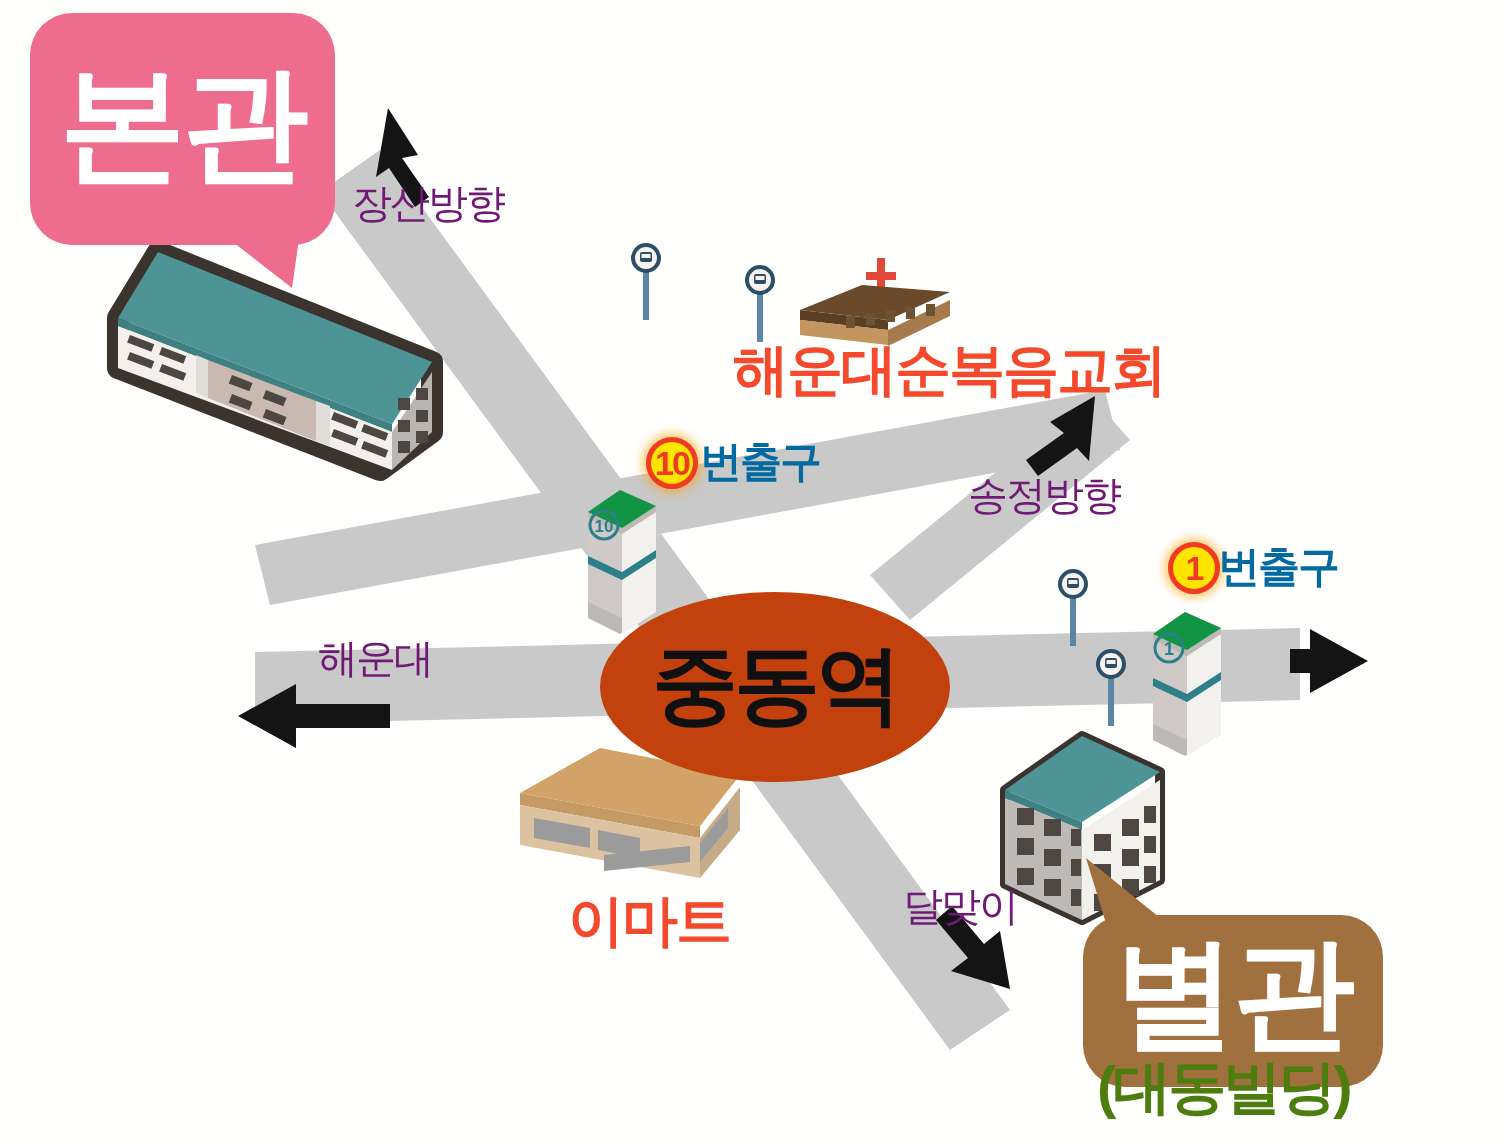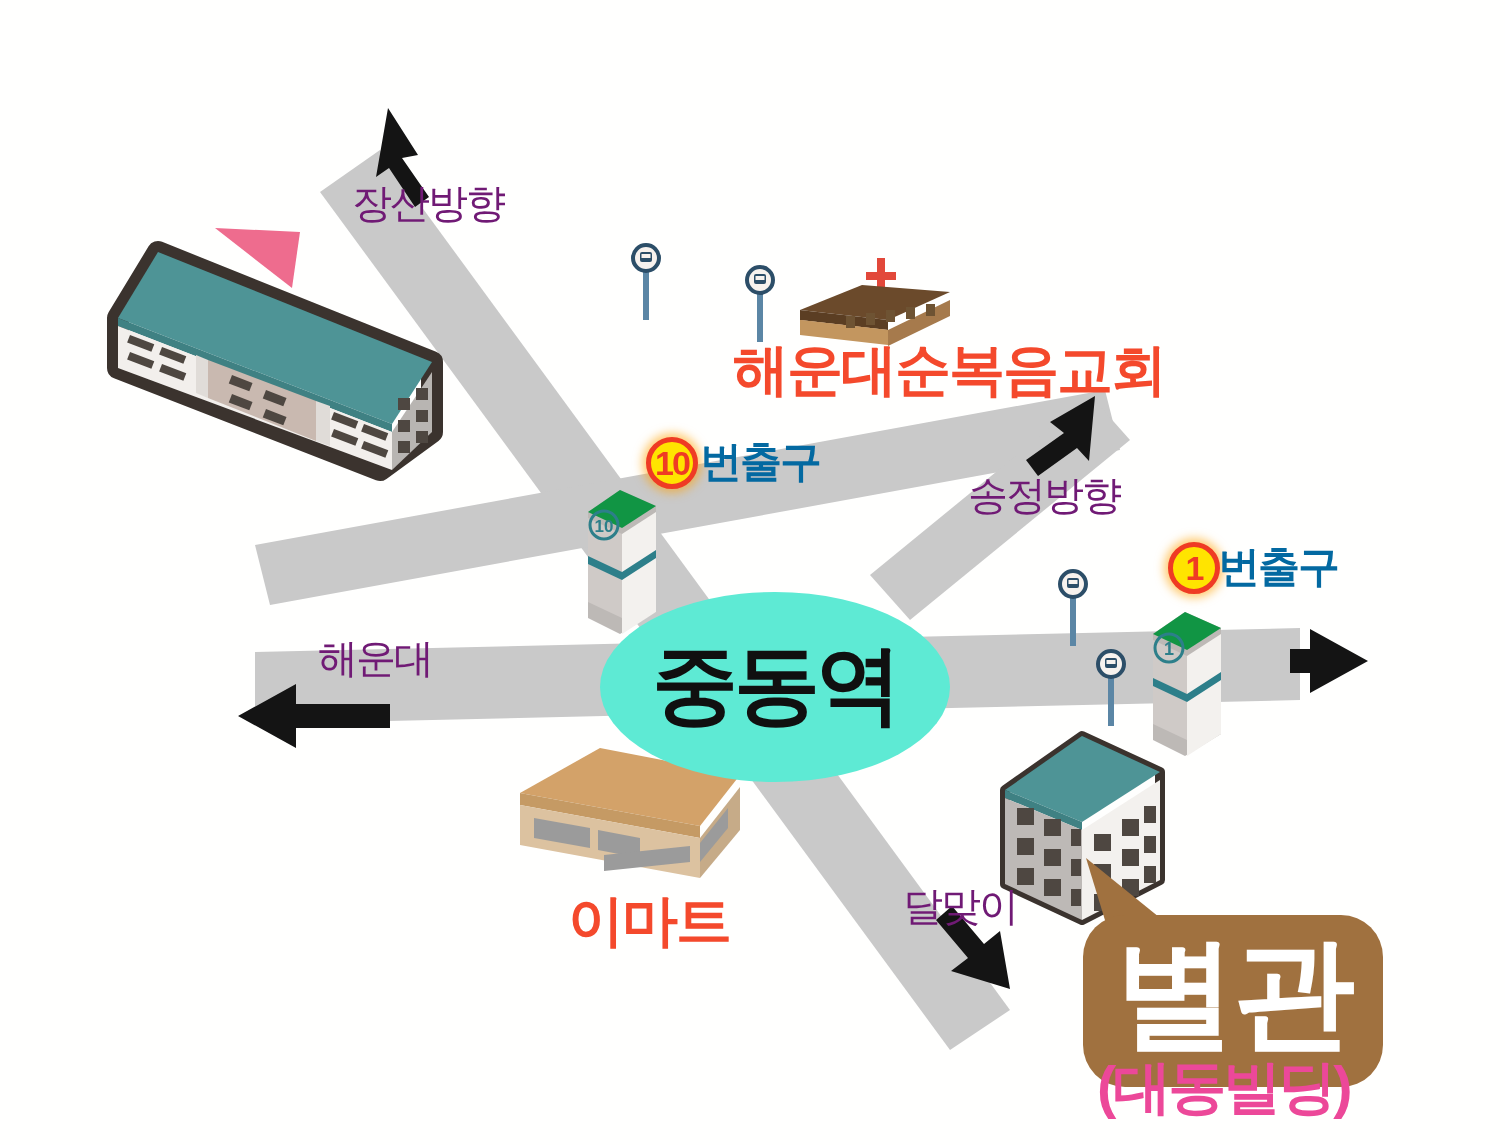--- a/index.html
+++ b/index.html
@@ -62,21 +62,21 @@
     font-size:34px;
     display:flex;align-items:center;justify-content:center;
     letter-spacing:-2px;
     box-shadow:0 0 10px 4px rgba(255,160,0,.55);
   }
   
   .station{
     position:absolute;
     left:600px; top:592px;
     width:350px; height:190px;
-    background:#5eead4;
+    background:#c2410c;
     border-radius:50%;
     display:flex;align-items:center;justify-content:center;
   }
   .station span{
     color:#101010;
     font-size:86px;
     font-weight:bold;
     letter-spacing:-4px;
     transform:translateY(-2px);
   }
@@ -99,21 +99,21 @@
   #bubble-main span{ font-size:126px; transform:translateY(-4px); }
   #bubble-annex{
     left:1076px; top:915px;
     width:300px; height:172px;
     background:#a0713f;
     margin-left:7px;
   }
   #bubble-annex span{ font-size:122px; transform:translateY(-6px); }
   #annex-sub{
     left:1097px; top:1058px;
-    color:#ec4899;
+    color:#4d7c0f;
     font-size:58px;
     font-weight:bold;
     letter-spacing:-3px;
   }
 </style>
 </head>
 <body>
 
 <div id="map">
 
@@ -311,20 +311,23 @@
       <path d="M238 716 L296 684 L296 704 L390 704 L390 728 L296 728 L296 748 Z"></path>
     </g>
     <g fill="#141414">
       <path d="M1368 661 L1310 629 L1310 649 L1290 649 L1290 673 L1310 673 L1310 693 Z"></path>
     </g>
     <g fill="#141414">
       <path d="M1010 989 L1000 931 L984 944 L952 906 L936 920 L968 958 L951 971 Z"></path>
     </g>
   </svg>
 
+  <div class="bubble" id="bubble-main">
+    <span>본관</span>
+  </div>
 
   <div class="bubble" id="bubble-annex">
     <span>별관</span>
   </div>
   <div class="txt" id="annex-sub">(대동빌딩)</div>
 
   <div class="station">
     <span>중동역</span>
   </div>
 

